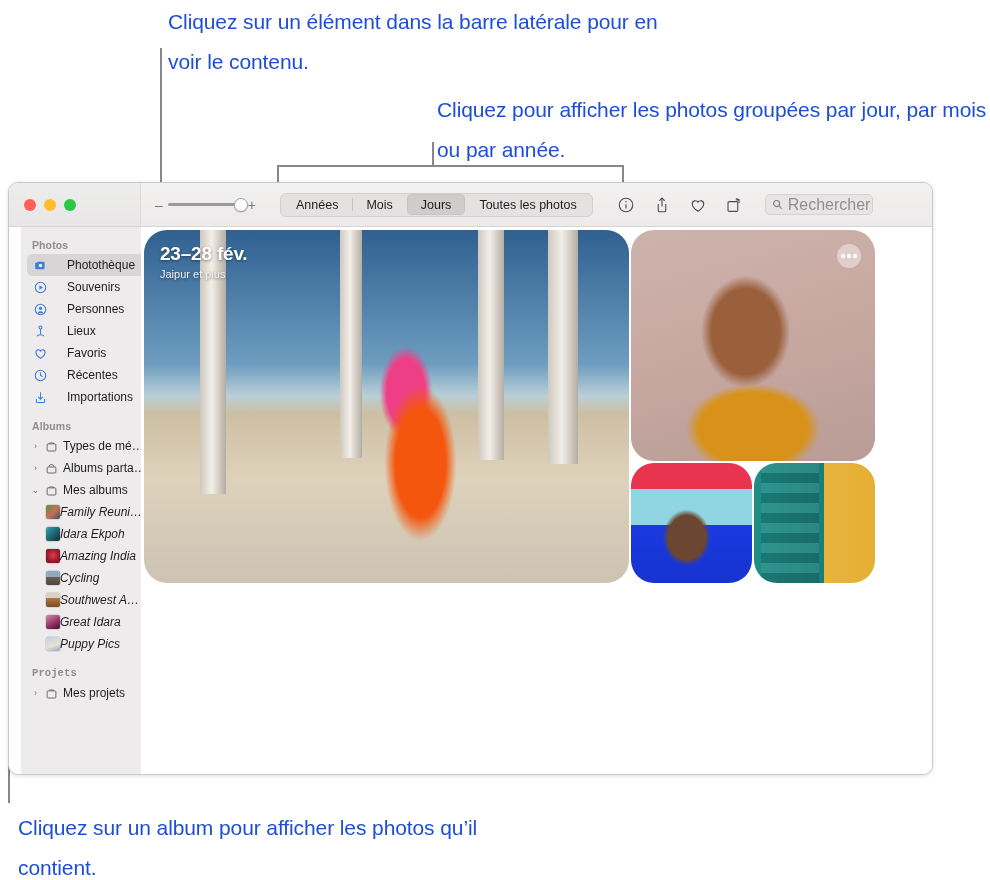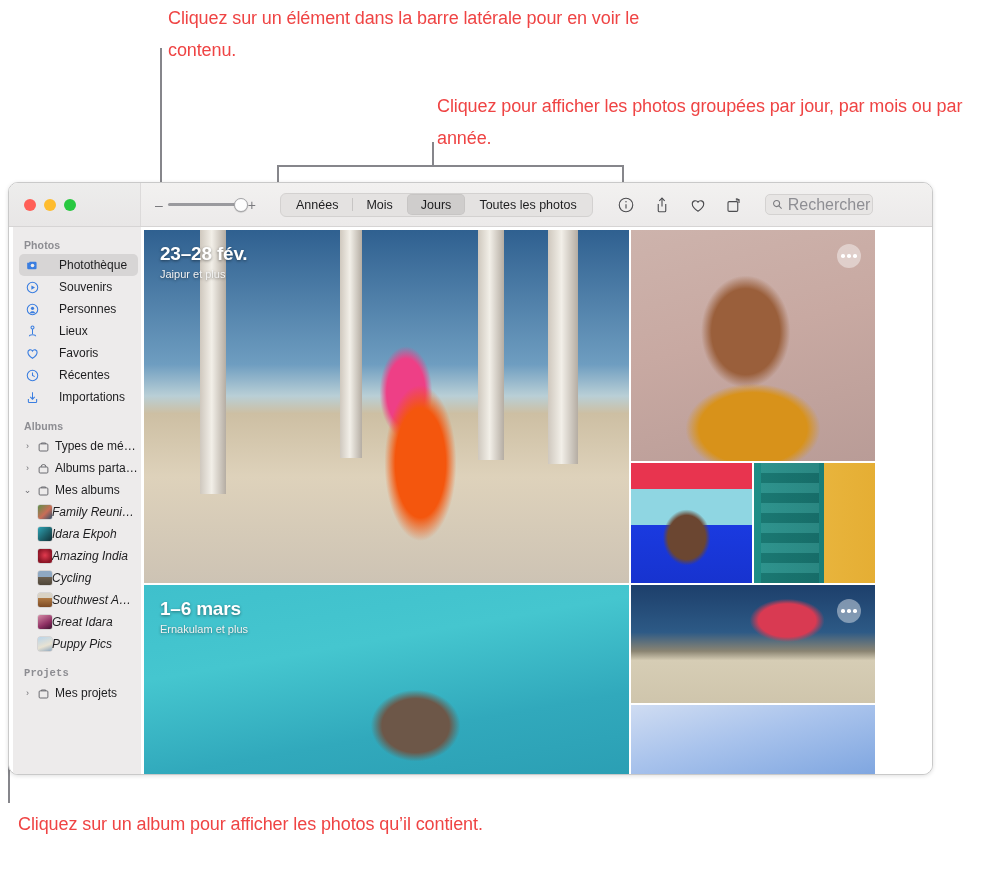--- a/index.html
+++ b/index.html
@@ -7,23 +7,23 @@
     width: 990px; height: 880px;
     background: #ffffff;
     font-family: "Liberation Sans", sans-serif;
     overflow: hidden;
   }
   .stage { position: relative; width: 990px; height: 880px; }
 
   
   .callout {
     position: absolute;
-    font-size: 18px;
-    line-height: 32px;
-    color: #ef4444;
+    font-size: 21px;
+    line-height: 40px;
+    color: #1d4ed8;
     letter-spacing: -0.1px;
   }
   #callout-sidebar { left: 168px; top: 2px; width: 500px; }
   #callout-tabs    { left: 437px; top: 90px; width: 555px; }
   #callout-album   { left: 18px;  top: 808px; width: 520px; }
 
   .leader { position: absolute; background: #86868b; }
   .leader-v { width: 1.6px; }
   .leader-h { height: 1.6px; }
 
@@ -99,21 +99,21 @@
   .searchbox {
     margin-left: 22px; width: 108px; height: 21px;
     background: #e7e5e4; border: 1px solid #d4d2d1; border-radius: 5px;
     display: flex; align-items: center; gap: 5px; padding: 0 6px;
   }
   .searchbox .sicon { color: #7c7c80; }
   .searchbox .stext { font-size: 16px; color: #8e8e93; }
 
   
   .sidebar {
-    position: absolute; left: 4px; top: 44px; bottom: 0; width: 132px;
+    position: absolute; left: 12px; top: 44px; bottom: 0; width: 132px;
     background: #edebeb;
     border-right: 1px solid #dcdada;
     padding-top: 7px;
     overflow: hidden;
   }
   .sb-head {
     font-size: 10.5px; color: #8d8d92; font-weight: 600;
     padding: 5px 0 3px 11px; letter-spacing: .1px;
   }
   .sb-item {
@@ -138,21 +138,21 @@
     width: 14px; height: 14px; flex: 0 0 14px; border-radius: 2px;
     background-size: cover; box-shadow: 0 0 0 .5px rgba(0,0,0,.18);
   }
 
   
   .content {
     position: absolute; left: 132px; top: 44px; right: 0; bottom: 0;
     background: #ffffff; overflow: hidden; padding: 3px 3px 0 3px;
   }
   .row { display: flex; gap: 2px; margin-bottom: 2px; }
-  .cell { position: relative; overflow: hidden; }
+  .cell { position: relative; overflow: hidden; border-radius: 23px; }
   .col { display: flex; flex-direction: column; gap: 2px; }
   .pairrow { display: flex; gap: 2px; }
 
   .hdr { position: absolute; left: 16px; top: 13px; z-index: 3; }
   .hdr-title {
     font-size: 19px; font-weight: 700; color: #fff;
     text-shadow: 0 1px 3px rgba(0,0,0,.45); letter-spacing: -.2px;
   }
   .hdr-sub {
     font-size: 11px; color: #f2f2f2; margin-top: 3px;
@@ -480,40 +480,16 @@
             <div class="cell" style="width:121px; height:120px;">
               <div class="ph p-shades"></div>
             </div>
             <div class="cell" style="width:121px; height:120px;">
               <div class="ph p-door"></div>
             </div>
           </div>
         </div>
       </div>
 
-      <div class="row">
-
-        <div class="cell" style="width:485px; height:190px;">
-          <div class="ph p-swim"></div>
-          <div class="hdr">
-            <div class="hdr-title">1–6 mars</div>
-            <div class="hdr-sub">Ernakulam et plus</div>
-          </div>
-        </div>
-
-        <div class="col">
-          <div class="cell" style="width:244px; height:118px;">
-            <div class="ph p-bike"></div>
-            <div class="more">
-              <i></i>
-                <i></i>
-                <i></i>
-            </div>
-          </div>
-          <div class="cell" style="width:244px; height:70px;">
-            <div class="ph p-sky"></div>
-          </div>
-        </div>
-      </div>
 
     </div>
   </div>
 </div>
 
 </body></html>

